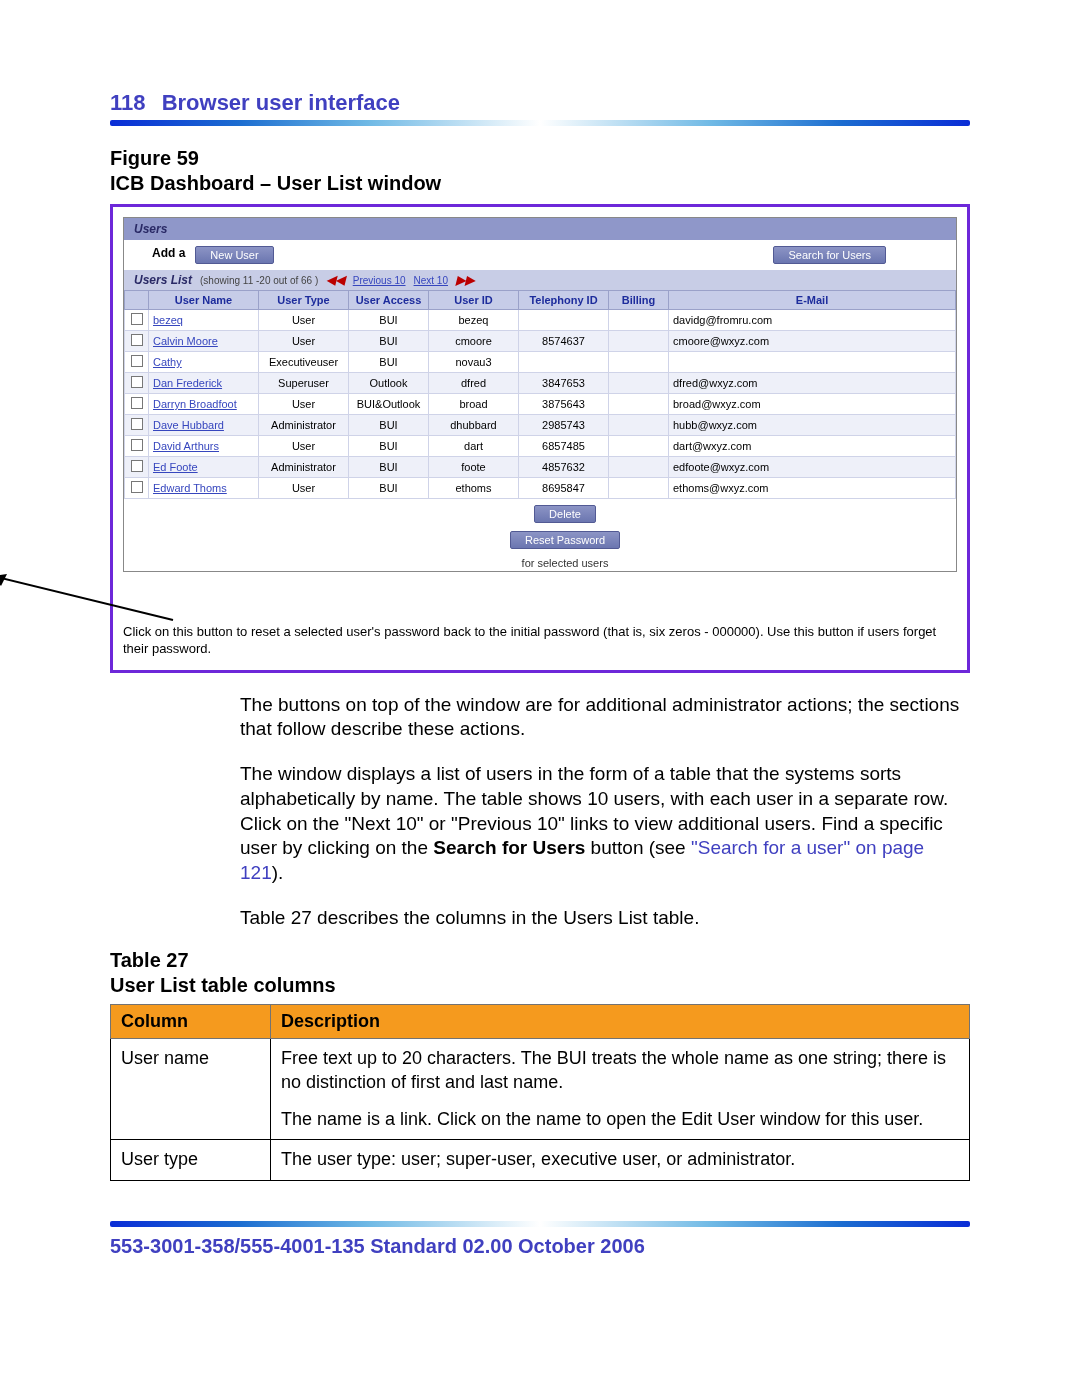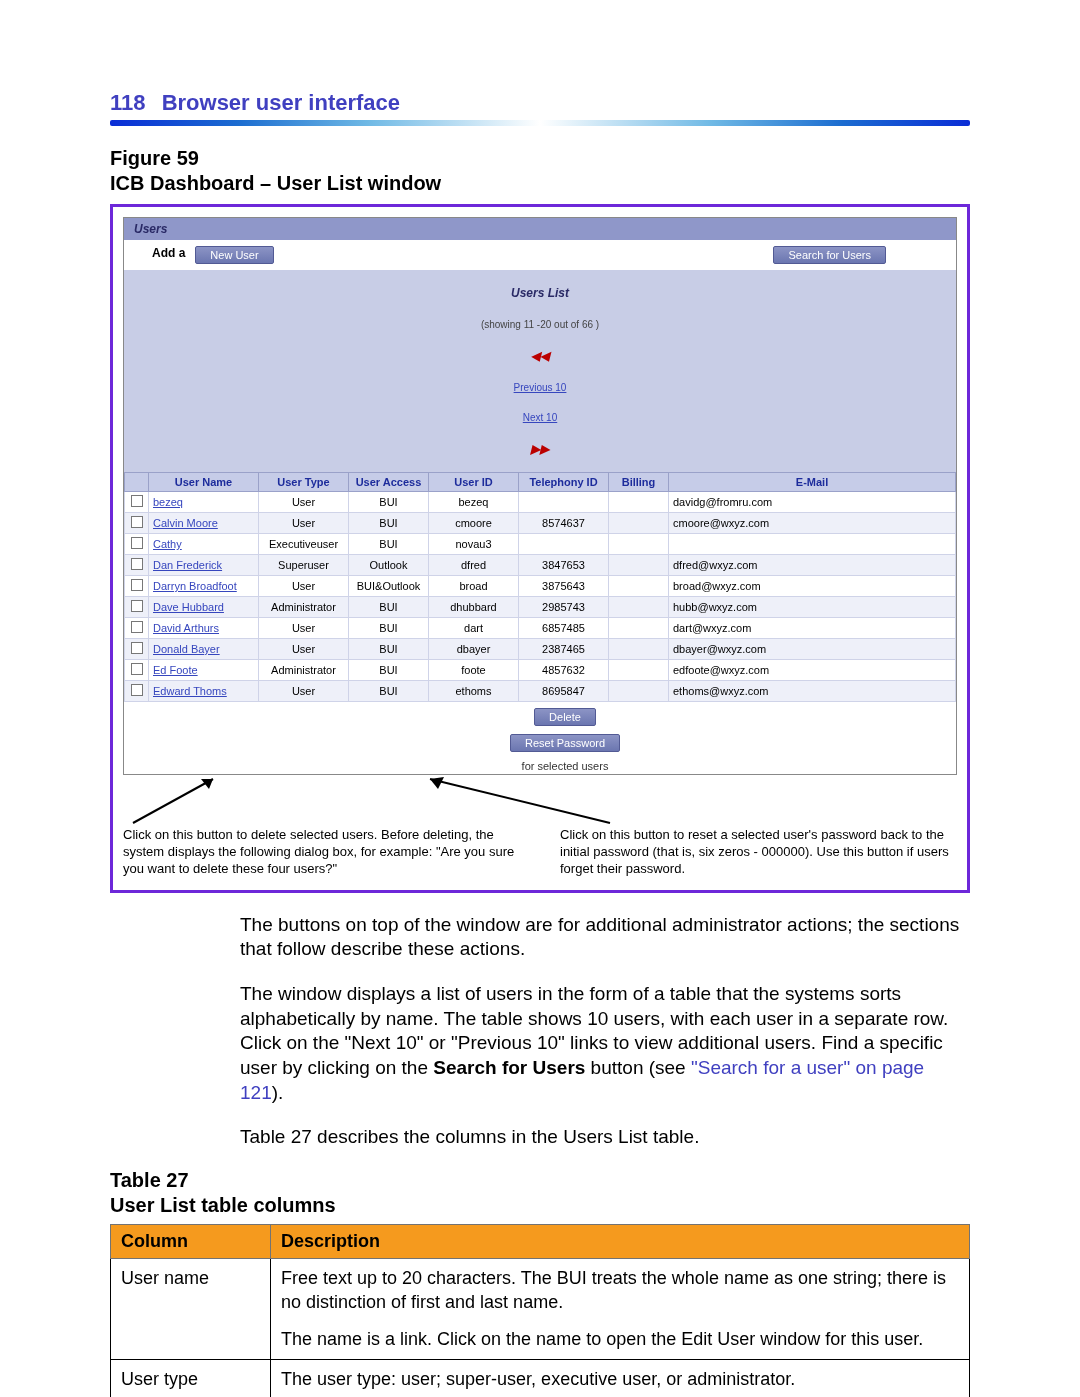--- a/index.html
+++ b/index.html
@@ -54,28 +54,27 @@
     display: inline-block;
     background: linear-gradient(#8c94c5,#6b76b0);
     color: #fff;
     font-size: 11px;
     padding: 2px 14px;
     border: 1px solid #525a94;
     border-radius: 2px;
   }
   .dash-subhdr {
     background: #c8cde6;
-    padding: 16px 10px;
+    padding: 3px 10px;
     font-style: italic;
     font-weight: bold;
     color: #2a2a66;
     display: flex;
     align-items: center;
-    gap: 19px;
-    flex-direction: column;
+    gap: 8px;
   }
   .dash-subhdr small { font-style: normal; font-weight: normal; color:#444; font-size:10px; }
   .dash-subhdr a { color: #3646be; text-decoration: underline; font-style: normal; font-weight: normal; font-size:10px;}
   table.users {
     border-collapse: collapse;
     width: 100%;
     table-layout: fixed;
   }
   table.users th {
     background: #c6cce8;
@@ -266,30 +265,20 @@
               <td class="name"><a href="#">David Arthurs</a></td>
               <td>User</td>
               <td>BUI</td>
               <td>dart</td>
               <td>6857485</td>
               <td></td>
               <td style="text-align:left">dart@wxyz.com</td>
             </tr>
             <tr>
               <td><span class="cb"></span></td>
-              <td class="name"><a href="#">Donald Bayer</a></td>
-              <td>User</td>
-              <td>BUI</td>
-              <td>dbayer</td>
-              <td>2387465</td>
-              <td></td>
-              <td style="text-align:left">dbayer@wxyz.com</td>
-            </tr>
-            <tr>
-              <td><span class="cb"></span></td>
               <td class="name"><a href="#">Ed Foote</a></td>
               <td>Administrator</td>
               <td>BUI</td>
               <td>foote</td>
               <td>4857632</td>
               <td></td>
               <td style="text-align:left">edfoote@wxyz.com</td>
             </tr>
             <tr>
               <td><span class="cb"></span></td>
@@ -304,27 +293,20 @@
           </tbody>
       </table>
       <div class="under-btns">
         <span class="dash-btn">Delete</span>
         <span class="dash-btn">Reset Password</span>
         <small>for selected users</small>
       </div>
     </div>
 
     <div class="annot">
-      <div>
-        <svg class="arrow-svg" width="120" height="54">
-          <line x1="10" y1="50" x2="90" y2="6" stroke="#000" stroke-width="2"></line>
-          <polygon points="90,6 78,6 86,16" fill="#000"></polygon>
-        </svg>
-        <span>Click on this button to delete selected users. Before deleting, the system displays the following dialog box, for example: "Are you sure you want to delete these four users?"</span>
-      </div>
       <div>
         <svg class="arrow-svg" width="200" height="54" style="left:-140px;">
           <line x1="190" y1="50" x2="10" y2="6" stroke="#000" stroke-width="2"></line>
           <polygon points="10,6 24,4 18,16" fill="#000"></polygon>
         </svg>
         <span>Click on this button to reset a selected user's password back to the initial password (that is, six zeros - 000000). Use this button if users forget their password.</span>
       </div>
     </div>
   </div>
 

